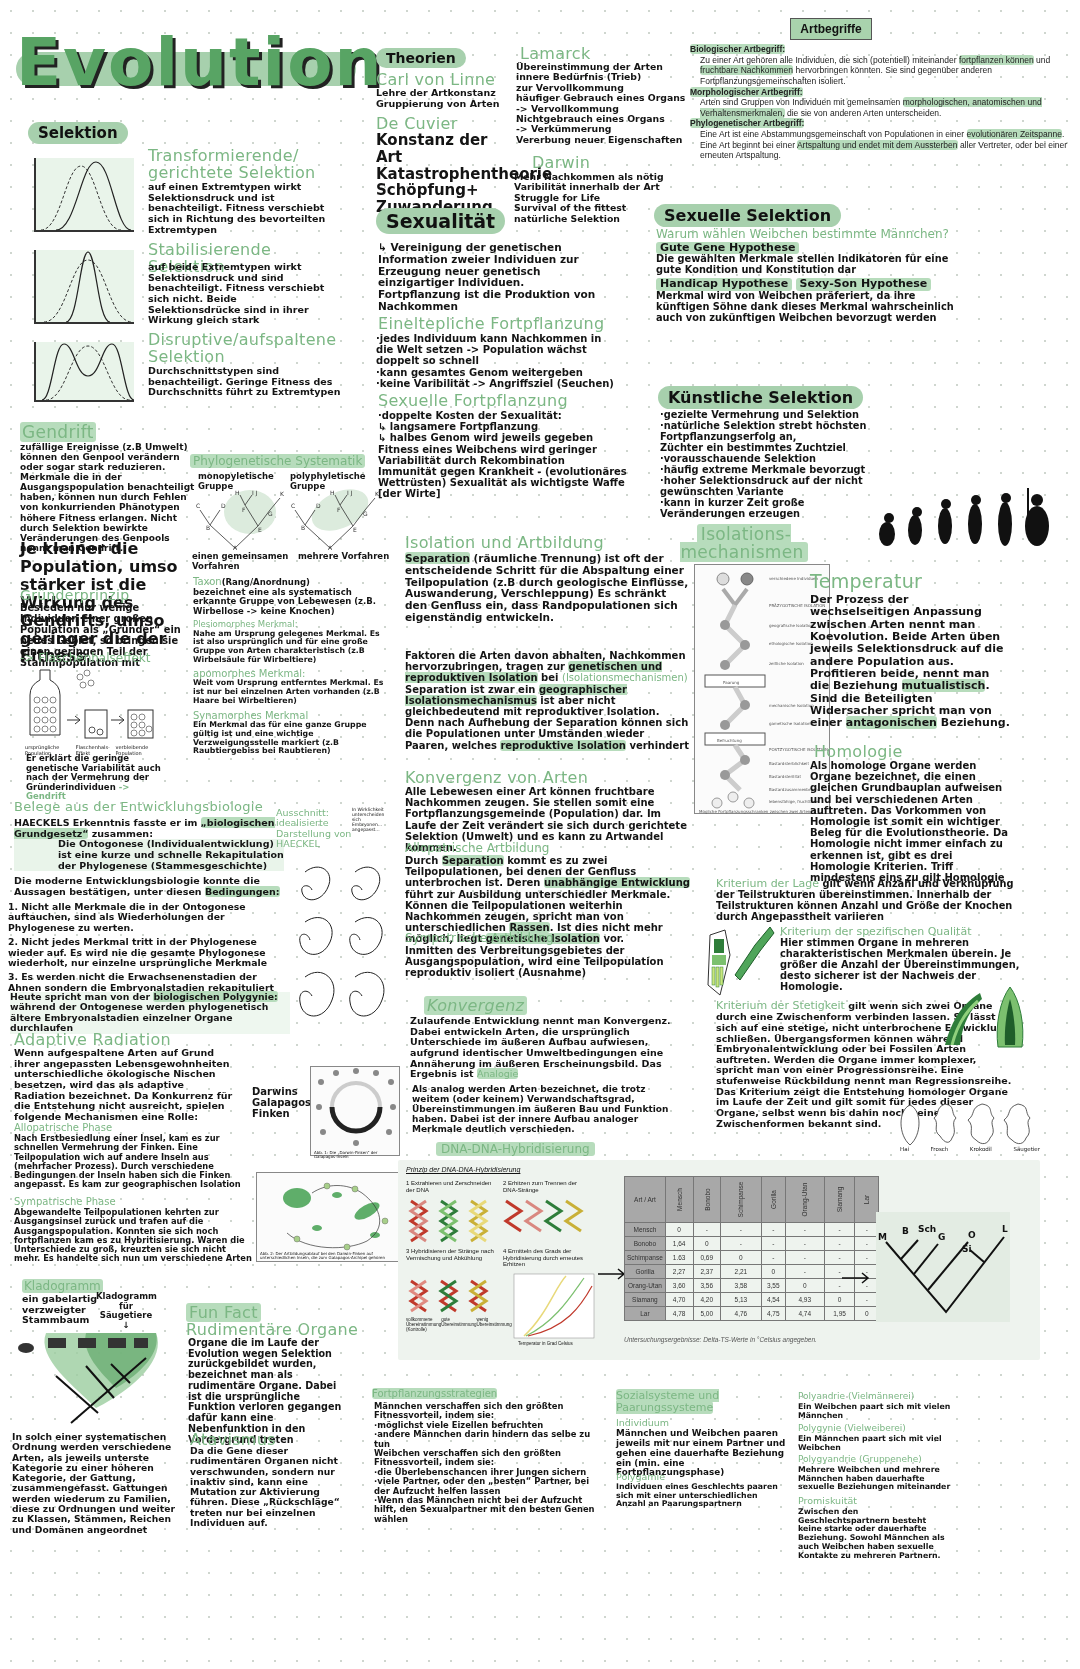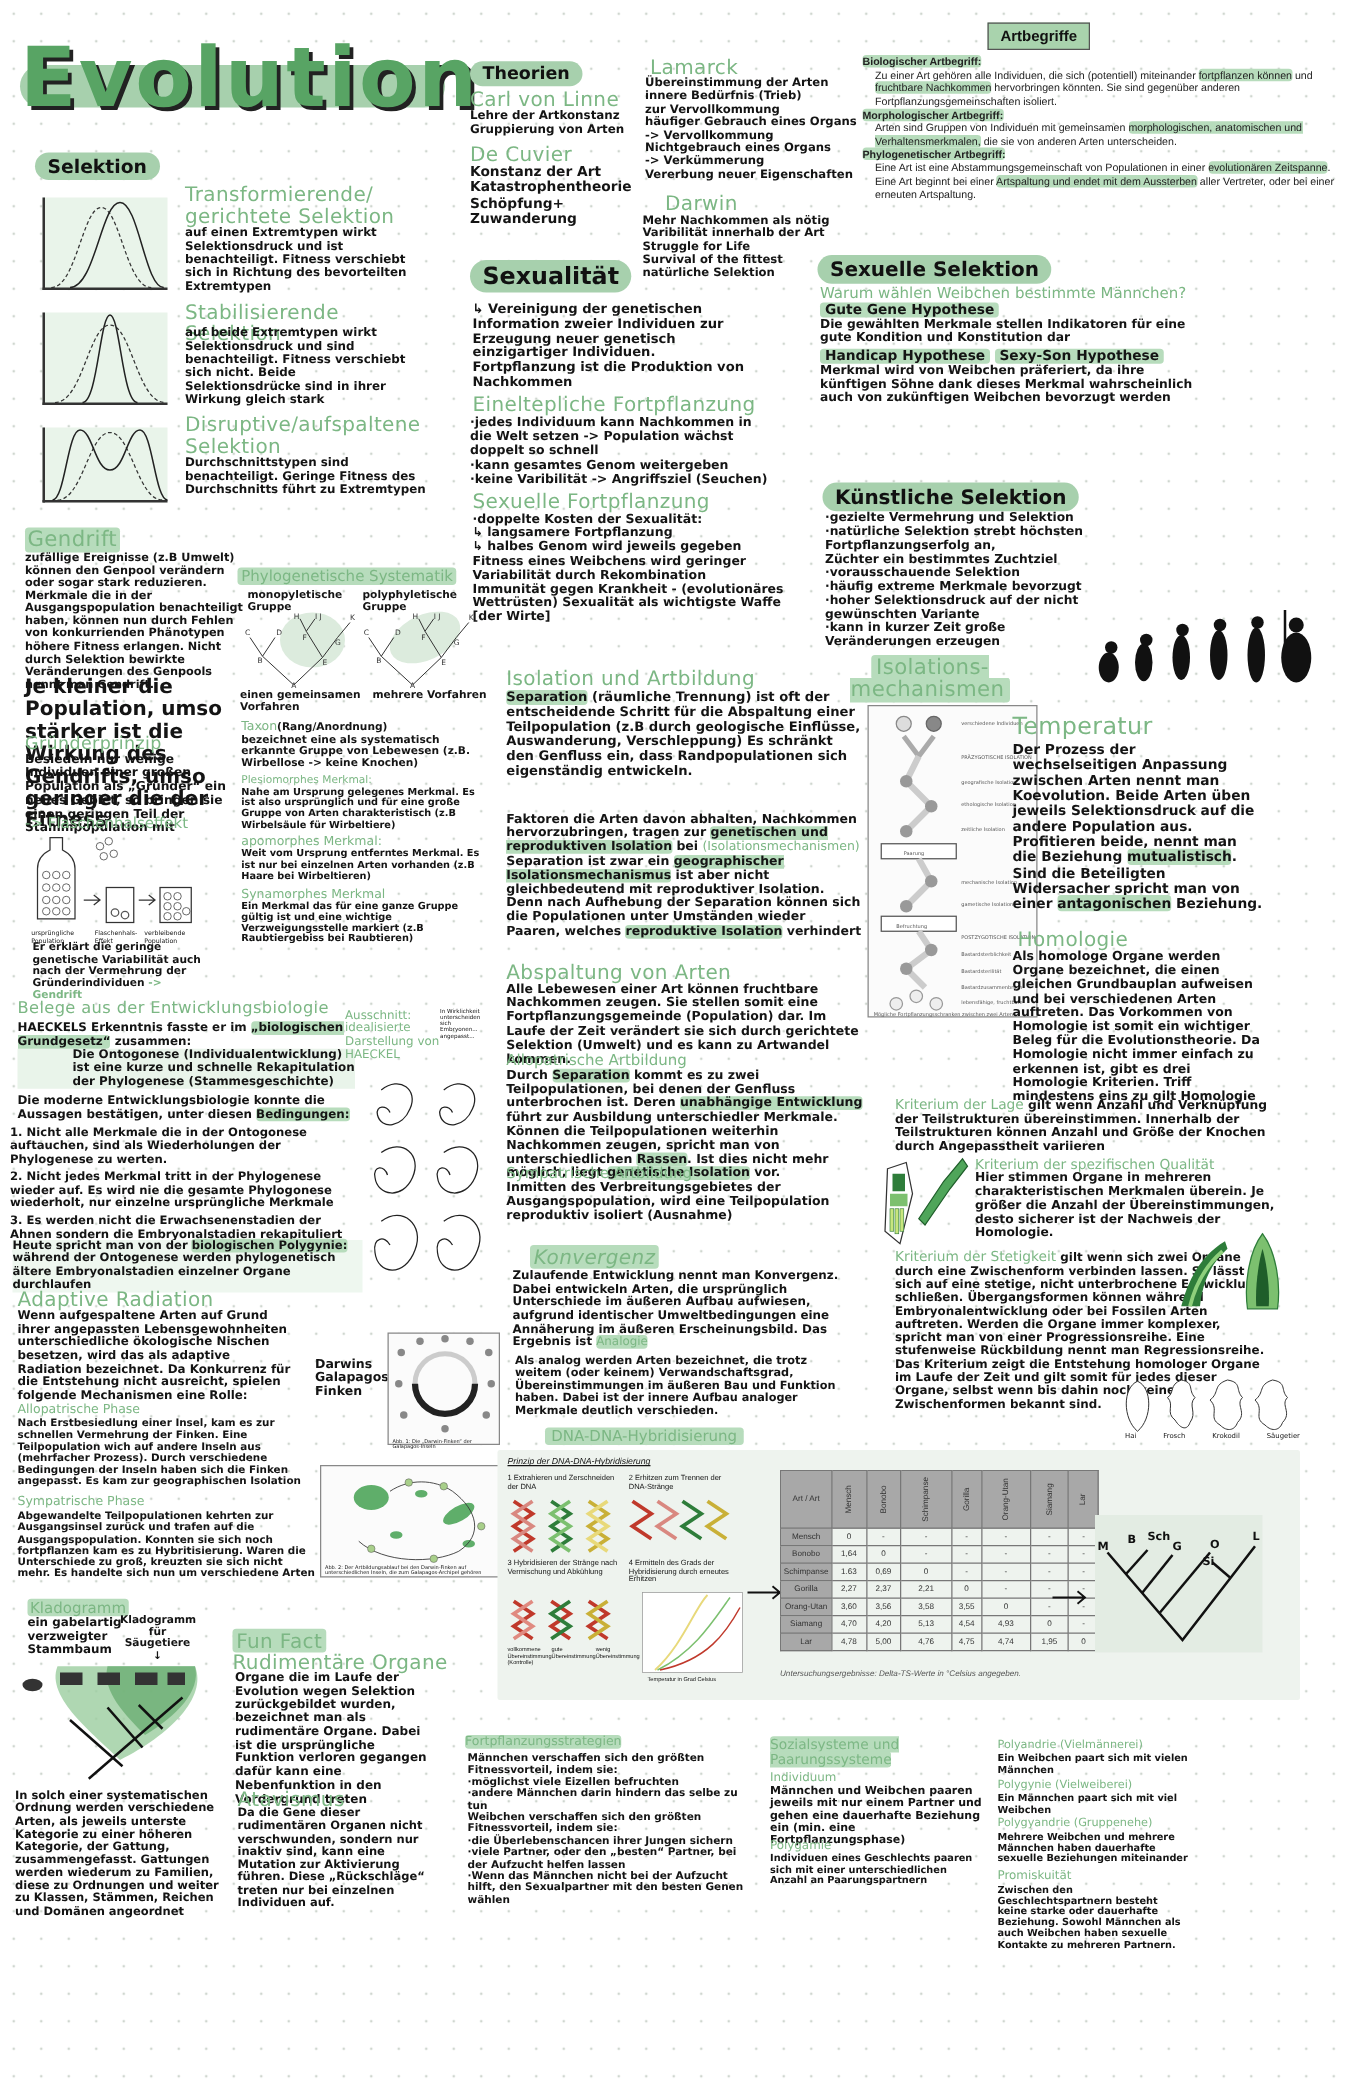--- a/index.html
+++ b/index.html
@@ -96,21 +96,21 @@
 
 <div class="abs" style="left:376px;top:48px;">
   <span class="h-pill" style="font-size:14px;">Theorien</span>
 </div>
 <div class="abs h-green" style="left:376px;top:72px;">Carl von Linne</div>
 <div class="abs txt" style="left:376px;top:88px;width:140px;font-size:9.5px;">
   <div>Lehre der Artkonstanz</div>
   <div>Gruppierung von Arten</div>
 </div>
 <div class="abs h-green" style="left:376px;top:116px;">De Cuvier</div>
-<div class="abs txt" style="left:376px;top:132px;width:140px;font-size:11px;">
+<div class="abs txt" style="left:376px;top:132px;width:140px;font-size:15px;">
   <div>Konstanz der Art</div>
   <div>Katastrophentheorie</div>
   <div>Schöpfung+ Zuwanderung</div>
 </div>
 <div class="abs h-green" style="left:520px;top:46px;">Lamarck</div>
 <div class="abs txt" style="left:516px;top:62px;width:175px;font-size:9.3px;">
   <div>Übereinstimmung der Arten</div>
   <div>innere Bedürfnis (Trieb)</div>
   <div>zur Vervollkommung</div>
   <div>häufiger Gebrauch eines Organs</div>
@@ -328,21 +328,21 @@
 </div>
 
 <div class="abs h-green" style="left:405px;top:535px;">Isolation und Artbildung</div>
 <div class="abs txt" style="left:405px;top:553px;width:285px;font-size:10.5px;">
   <span class="hl">Separation</span><span> (räumliche Trennung) ist oft der entscheidende Schritt für die Abspaltung einer Teilpopulation (z.B durch geologische Einflüsse, Auswanderung, Verschleppung) Es schränkt den Genfluss ein, dass Randpopulationen sich eigenständig entwickeln.</span>
 </div>
 <div class="abs txt" style="left:405px;top:650px;width:285px;font-size:10px;">
   <span>Faktoren die Arten davon abhalten, Nachkommen hervorzubringen, tragen zur </span><span class="hl">genetischen und reproduktiven Isolation</span><span> bei </span><span class="hl-green-text" style="font-weight:normal;">(Isolationsmechanismen)</span><span> Separation ist zwar ein </span><span class="hl">geographischer Isolationsmechanismus</span><span> ist aber nicht gleichbedeutend mit reproduktiver Isolation. Denn nach Aufhebung der Separation können sich die Populationen unter Umständen wieder Paaren, welches </span><span class="hl">reproduktive Isolation</span><span> verhindert</span>
 </div>
 
-<div class="abs h-green" style="left:405px;top:770px;">Abspaltung von Arten</div>
+<div class="abs h-green" style="left:405px;top:770px;">Konvergenz von Arten</div>
 <div class="abs txt" style="left:405px;top:786px;width:290px;font-size:10px;">Alle Lebewesen einer Art können fruchtbare Nachkommen zeugen. Sie stellen somit eine Fortpflanzungsgemeinde (Population) dar. Im Laufe der Zeit verändert sie sich durch gerichtete Selektion (Umwelt) und es kann zu Artwandel kommen.</div>
 <div class="abs h-green-sm" style="left:405px;top:842px;">Allopatrische Artbildung</div>
 <div class="abs txt" style="left:405px;top:855px;width:290px;font-size:10px;">
   <span>Durch </span><span class="hl">Separation</span><span> kommt es zu zwei Teilpopulationen, bei denen der Genfluss unterbrochen ist. Deren </span><span class="hl">unabhängige Entwicklung</span><span> führt zur Ausbildung unterschiedler Merkmale. Können die Teilpopulationen weiterhin Nachkommen zeugen, spricht man von unterschiedlichen </span><span class="hl">Rassen</span><span>. Ist dies nicht mehr möglich, liegt </span><span class="hl">genetische Isolation</span><span> vor.</span>
 </div>
 <div class="abs h-green-sm" style="left:405px;top:932px;">Sympatrische Artbildung</div>
 <div class="abs txt" style="left:405px;top:945px;width:290px;font-size:10px;">Inmitten des Verbreitungsgebietes der Ausgangspopulation, wird eine Teilpopulation reproduktiv isoliert (Ausnahme)</div>
 
 <div class="abs h-green" style="left:424px;top:998px;font-style:italic;">
   <span class="hl" style="padding:0 3px;">Konvergenz</span>

